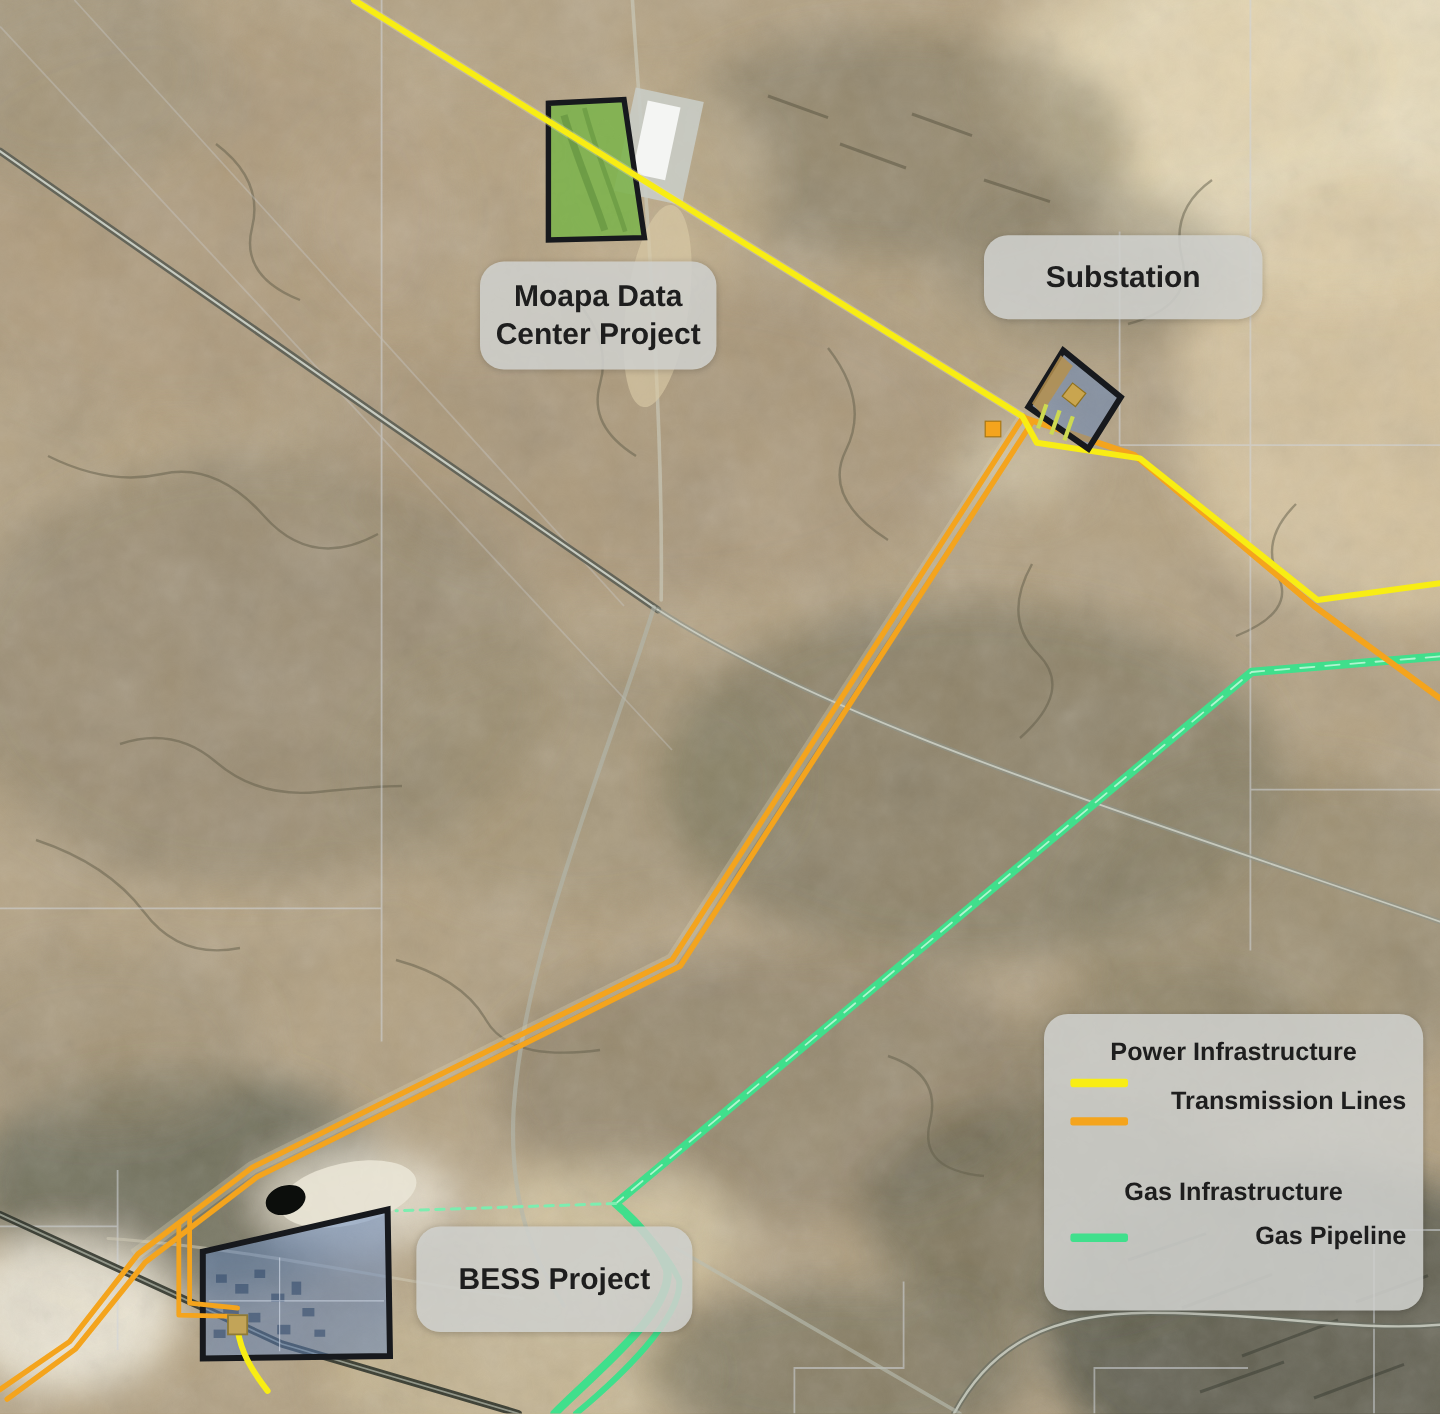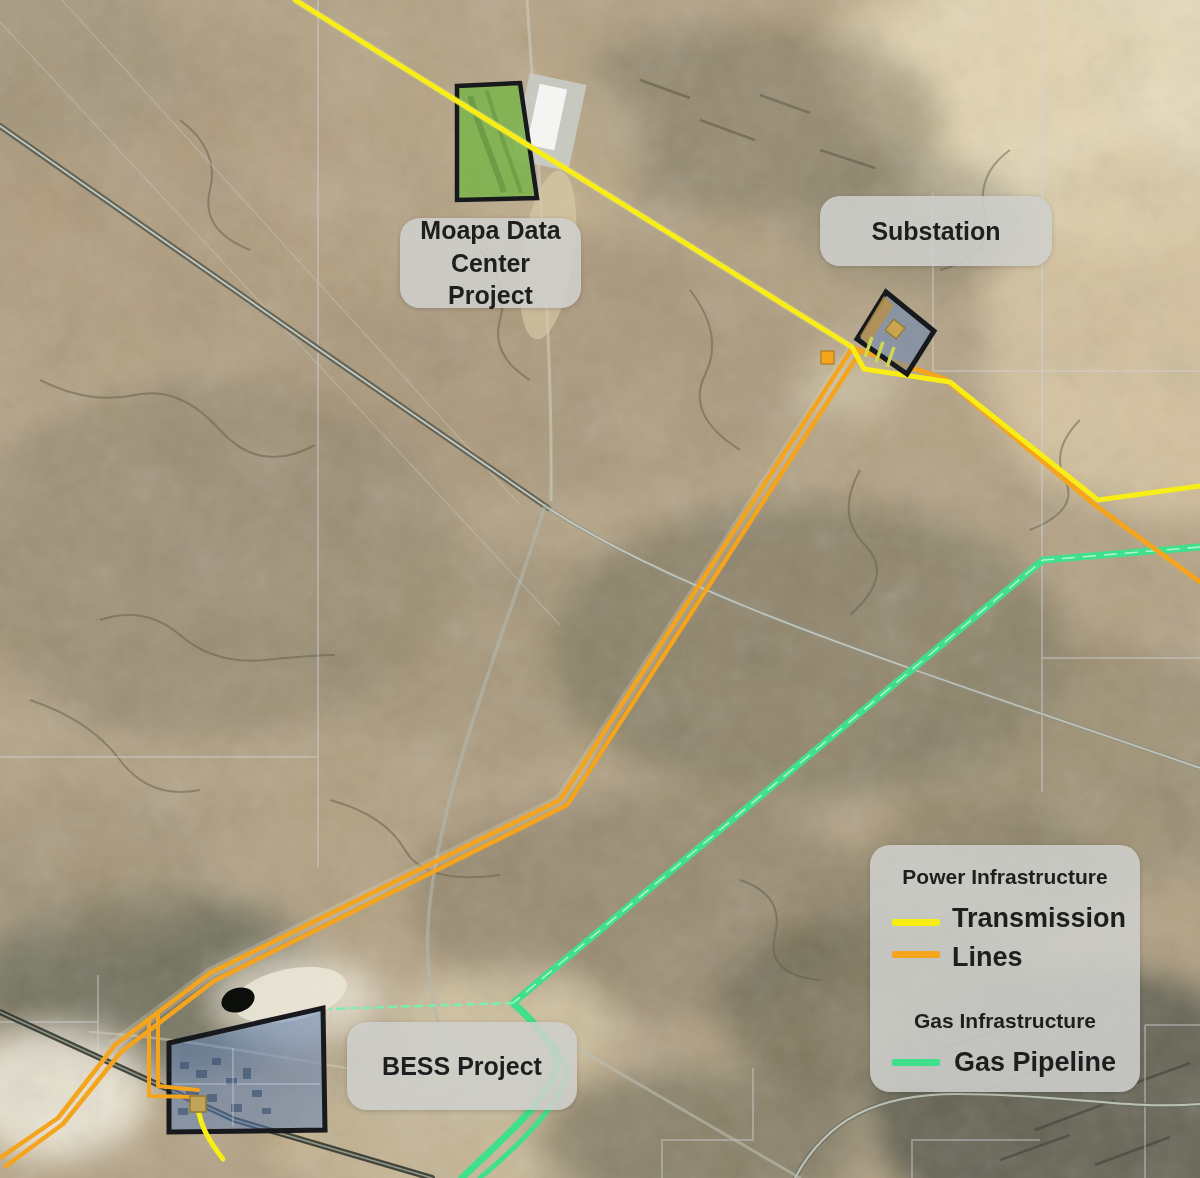--- a/index.html
+++ b/index.html
@@ -9,40 +9,40 @@
   }
   svg.map{position:absolute;left:0;top:0;width:1200px;height:1178px;display:block;}
 
   
   .map-label{
     position:absolute;display:flex;align-items:center;justify-content:center;
     text-align:center;background:rgba(206,207,204,0.88);border-radius:20px;
     color:var(--label-text);font-weight:bold;font-size:25px;line-height:1.3;
     box-shadow:0 1px 5px rgba(0,0,0,0.18);
   }
-  .label-moapa{left:400px;top:218px;width:181px;height:90px;padding:0 6px;box-sizing:border-box;}
+  .label-moapa{left:400px;top:218px;width:197px;height:90px;padding:0 6px;box-sizing:border-box;}
   .label-substation{left:820px;top:196px;width:232px;height:70px;}
   .label-bess{left:347px;top:1022px;width:230px;height:88px;}
 
   
   .legend{
-    position:absolute;left:870px;top:845px;width:270px;height:247px;
+    position:absolute;left:870px;top:845px;width:316px;height:247px;
     background:rgba(206,207,204,0.88);border-radius:20px;box-sizing:border-box;
     padding:20px 14px 14px 14px;color:var(--label-text);
     box-shadow:0 1px 5px rgba(0,0,0,0.18);
   }
   .legend-heading{font-size:21px;font-weight:bold;text-align:center;color:var(--label-text);}
-  .legend-heading.gas{margin-top:32px;}
+  .legend-heading.gas{margin-top:44px;}
   .legend-row{display:flex;align-items:center;margin-top:10px;}
   .swatch-col{display:flex;flex-direction:column;justify-content:center;gap:25px;margin-left:8px;width:62px;}
   .swatch{width:48px;height:7px;border-radius:2px;}
   .swatch.yellow{background:var(--transmission-yellow);}
   .swatch.orange{background:var(--transmission-orange);}
   .swatch.green{background:var(--gas-pipeline-green);}
-  .legend-label{flex:1;text-align:left;font-size:27px;font-weight:bold;line-height:1.45;}
+  .legend-label{flex:1;text-align:right;font-size:21px;font-weight:bold;line-height:1.45;}
 
   
   .ln-yellow{stroke:var(--transmission-yellow);fill:none;}
   .ln-orange{stroke:var(--transmission-orange);fill:none;}
   .ln-green{stroke:var(--gas-pipeline-green);fill:none;}
   .site-green{fill:var(--site-green);fill-opacity:.88;stroke:var(--outline-dark);stroke-width:4.5;}
   .site-blue{fill:var(--site-overlay-blue);fill-opacity:.48;stroke:var(--outline-dark);stroke-width:5;}
   .parcel{stroke:#d0d4d9;stroke-width:1.5;fill:none;}
 </style>
 </head>

